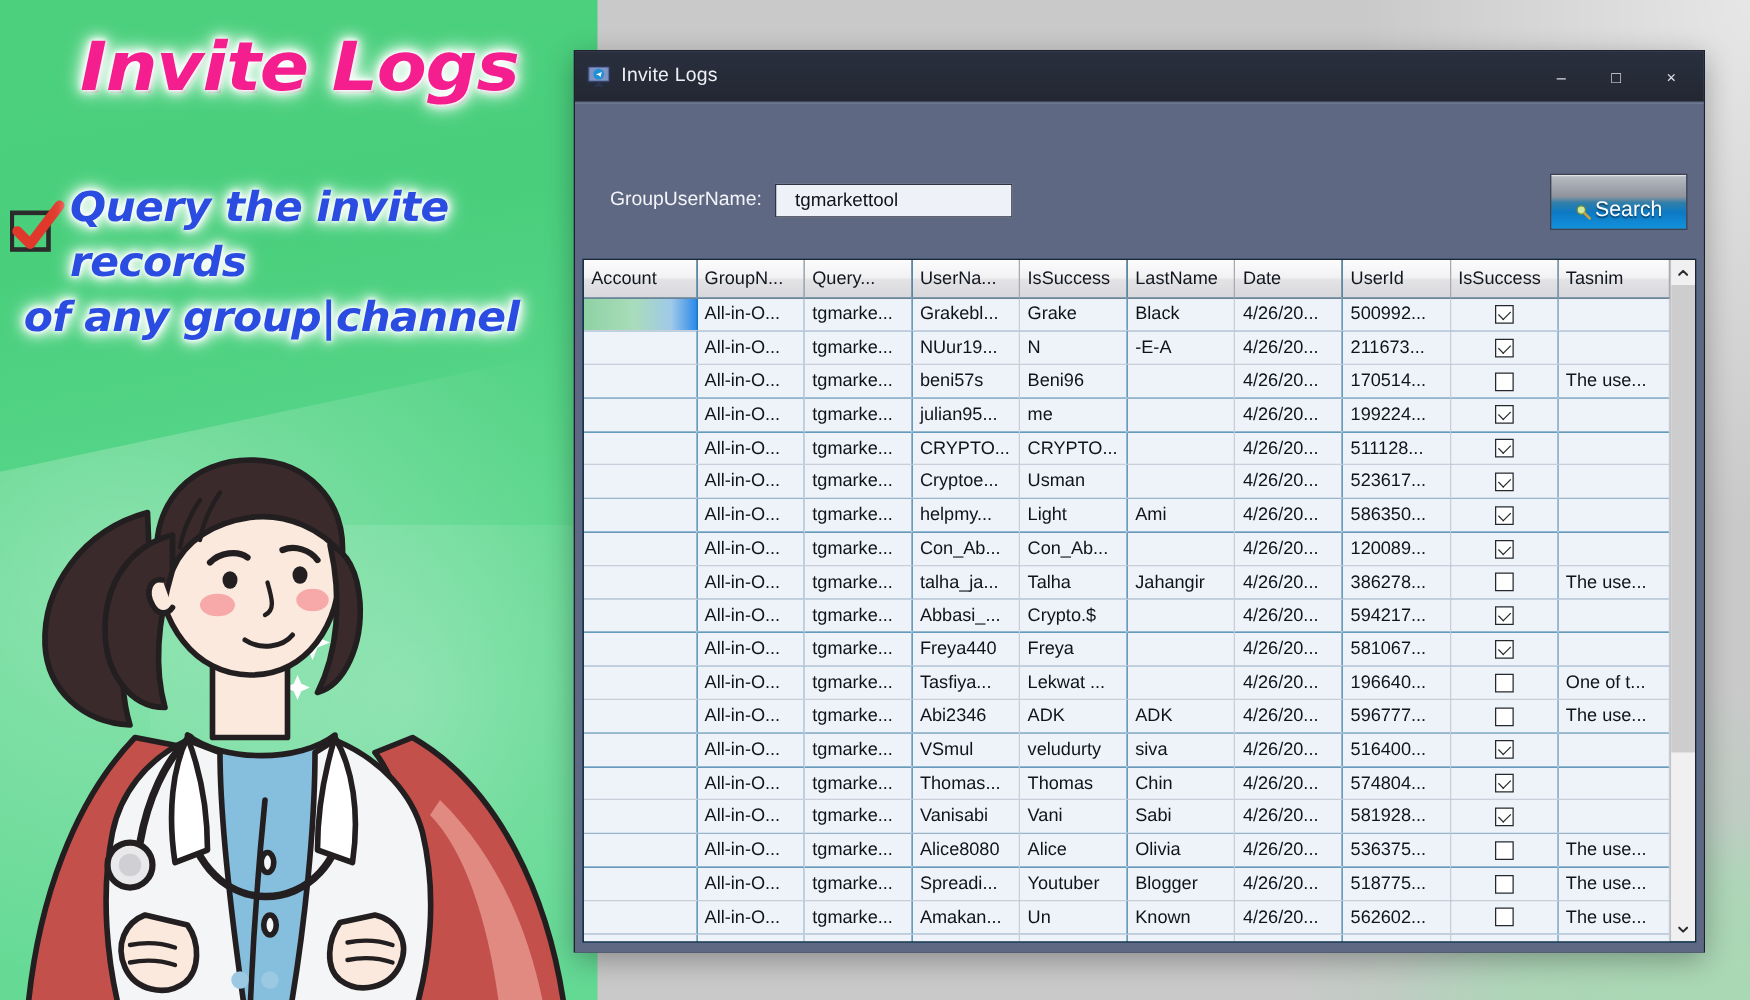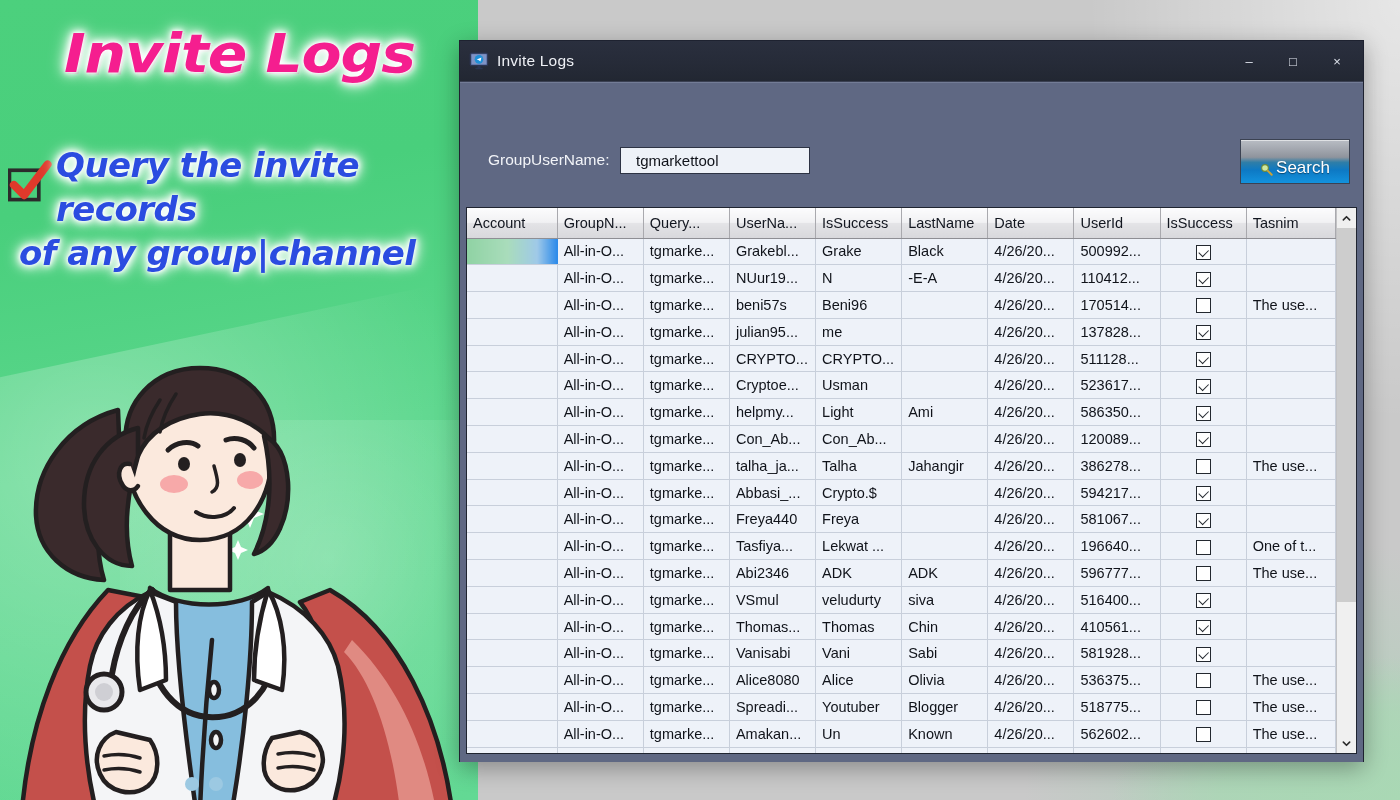--- a/index.html
+++ b/index.html
@@ -373,21 +373,21 @@
                 <td></td>
               </tr>
               <tr>
                 <td class="acct"></td>
                 <td>All-in-O...</td>
                 <td>tgmarke...</td>
                 <td>NUur19...</td>
                 <td>N</td>
                 <td>-E-A</td>
                 <td>4/26/20...</td>
-                <td>110412...</td>
+                <td>211673...</td>
                 <td class="center"><span class="cbx on"></span></td>
                 <td></td>
               </tr>
               <tr>
                 <td class="acct"></td>
                 <td>All-in-O...</td>
                 <td>tgmarke...</td>
                 <td>beni57s</td>
                 <td>Beni96</td>
                 <td></td>
@@ -397,21 +397,21 @@
                 <td>The use...</td>
               </tr>
               <tr>
                 <td class="acct"></td>
                 <td>All-in-O...</td>
                 <td>tgmarke...</td>
                 <td>julian95...</td>
                 <td>me</td>
                 <td></td>
                 <td>4/26/20...</td>
-                <td>137828...</td>
+                <td>199224...</td>
                 <td class="center"><span class="cbx on"></span></td>
                 <td></td>
               </tr>
               <tr>
                 <td class="acct"></td>
                 <td>All-in-O...</td>
                 <td>tgmarke...</td>
                 <td>CRYPTO...</td>
                 <td>CRYPTO...</td>
                 <td></td>
@@ -529,21 +529,21 @@
                 <td></td>
               </tr>
               <tr>
                 <td class="acct"></td>
                 <td>All-in-O...</td>
                 <td>tgmarke...</td>
                 <td>Thomas...</td>
                 <td>Thomas</td>
                 <td>Chin</td>
                 <td>4/26/20...</td>
-                <td>410561...</td>
+                <td>574804...</td>
                 <td class="center"><span class="cbx on"></span></td>
                 <td></td>
               </tr>
               <tr>
                 <td class="acct"></td>
                 <td>All-in-O...</td>
                 <td>tgmarke...</td>
                 <td>Vanisabi</td>
                 <td>Vani</td>
                 <td>Sabi</td>

